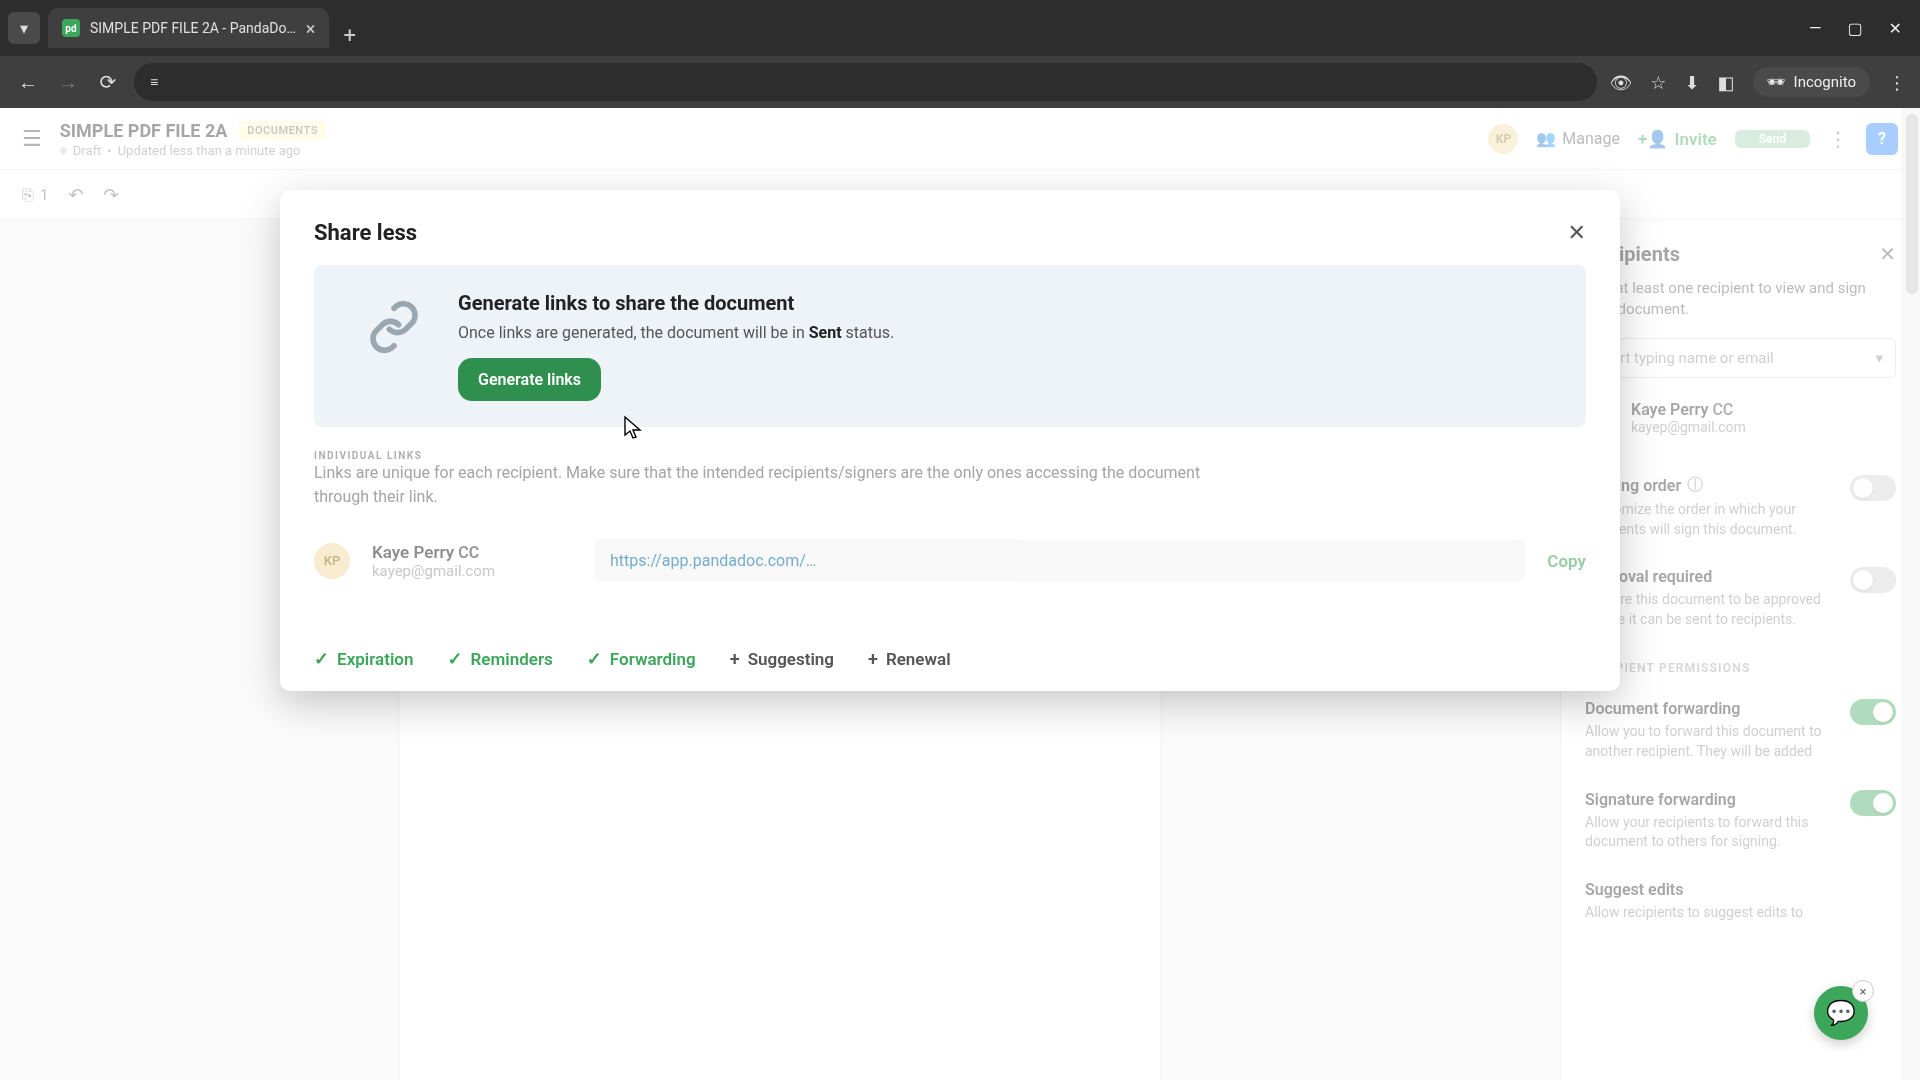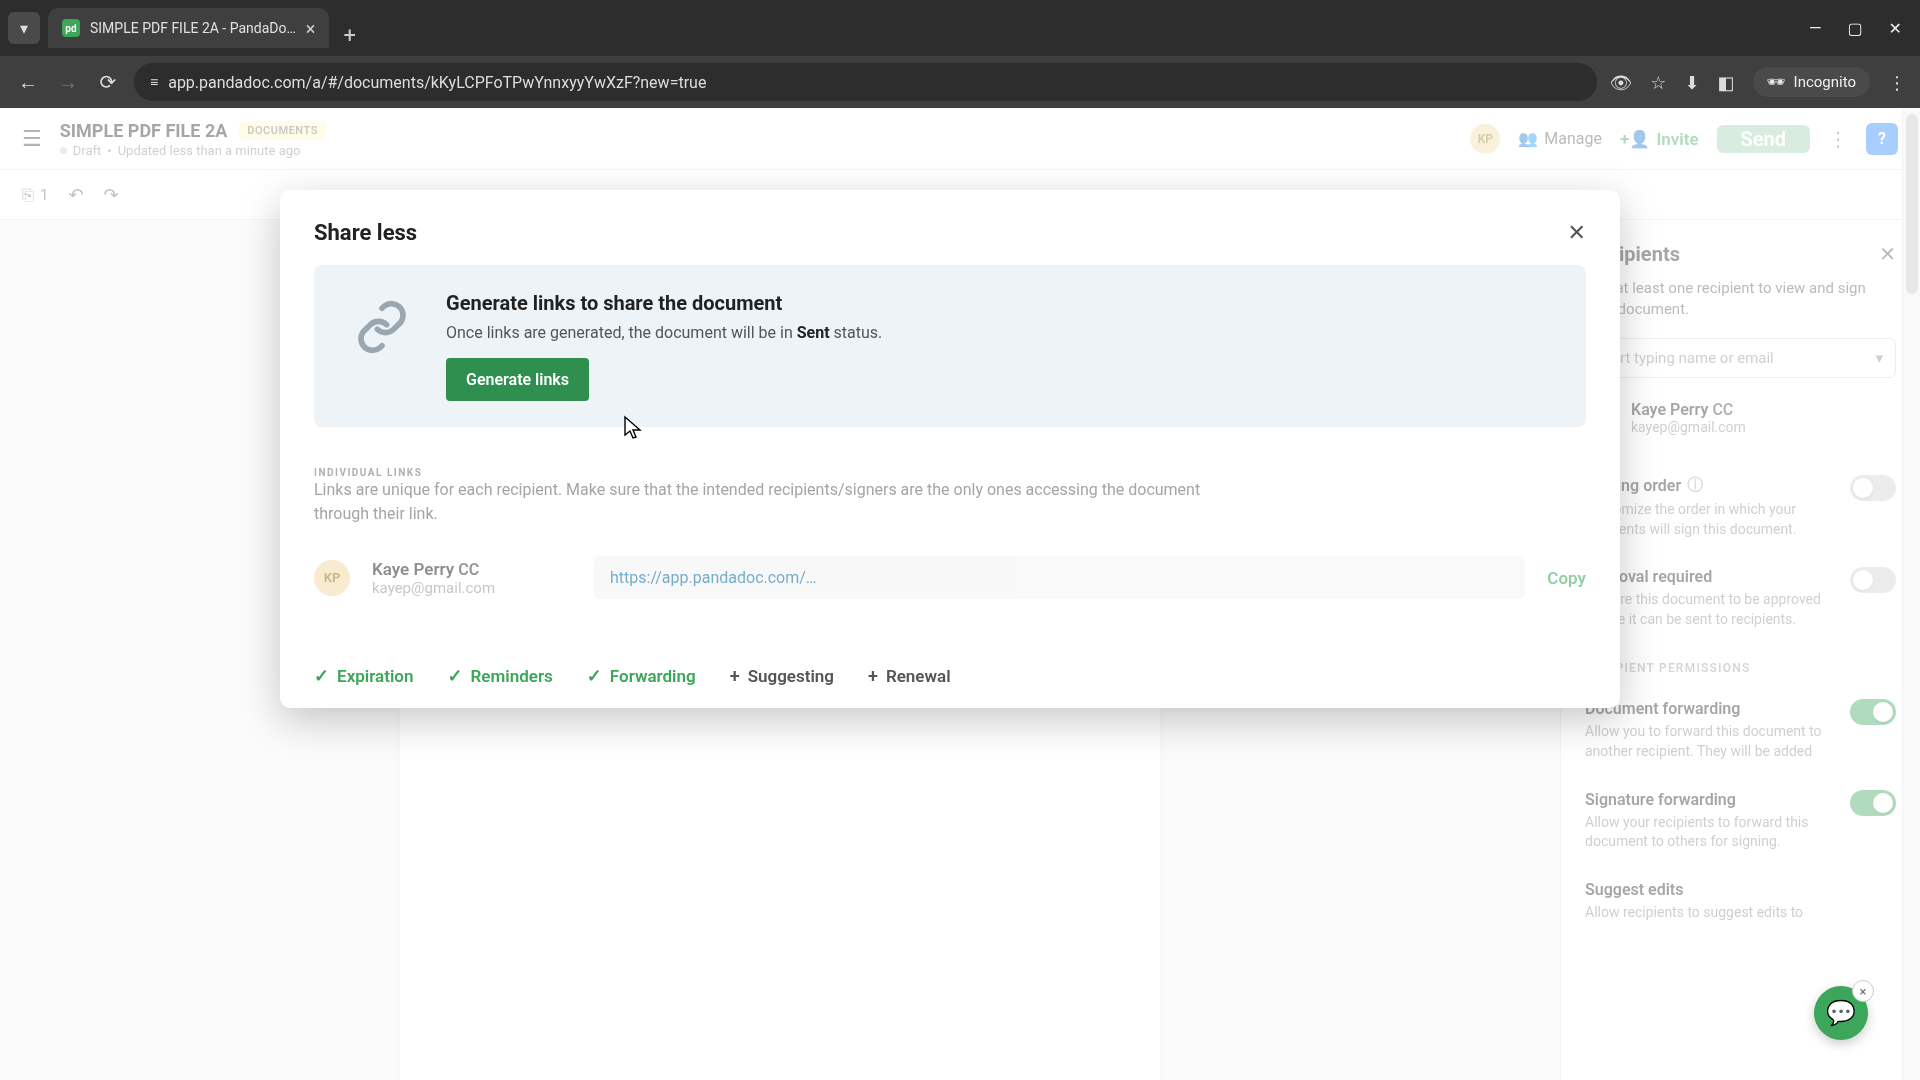--- a/index.html
+++ b/index.html
@@ -30,21 +30,21 @@
 .doc-info { display: flex; flex-direction: column; gap: 2px; }
 .doc-title-row { display: flex; align-items: center; gap: 12px; }
 .doc-title { font-weight: 700; font-size: 18px; color: #222; }
 .doc-badge { background: #fef9c3; color: #777; font-size: 11px; padding: 3px 8px; border-radius: 4px; font-weight: 600; letter-spacing: 0.5px; }
 .doc-meta { font-size: 13px; color: #8a8a8a; display: flex; align-items: center; gap: 6px; }
 .doc-meta .dot { width: 7px; height: 7px; border-radius: 50%; background: #ccc; display: inline-block; }
 .header-right { margin-left: auto; display: flex; align-items: center; gap: 18px; }
 .avatar-chip { width: 30px; height: 30px; border-radius: 50%; background: #f3dca8; color: #9a7b2e; font-size: 12px; font-weight: 600; display: flex; align-items: center; justify-content: center; }
 .manage-link { display: flex; align-items: center; gap: 6px; color: #555; font-size: 16px; cursor: pointer; }
 .invite-link { display: flex; align-items: center; gap: 6px; color: #3ca65a; font-size: 17px; font-weight: 600; cursor: pointer; }
-.send-btn { background: #9fd3af; color: #fff; padding: 2px 24px; border-radius: 6px; font-size: 20px; font-weight: 600; cursor: pointer; }
+.send-btn { background: #9fd3af; color: #fff; padding: 2px 24px; border-radius: 6px; font-size: 12px; font-weight: 600; cursor: pointer; }
 .kebab { color: #777; font-size: 20px; cursor: pointer; }
 .help-btn { width: 32px; height: 32px; background: #2684ff; color: #fff; border-radius: 6px; display: flex; align-items: center; justify-content: center; font-weight: bold; font-size: 16px; }
 
 
 .sec-toolbar { height: 50px; display: flex; align-items: center; padding: 0 22px; gap: 20px; color: #666; border-bottom: 1px solid #e4e4e4; background: #fff; position: relative; }
 .page-indicator { display: flex; align-items: center; gap: 6px; font-size: 15px; }
 
 
 .main-area { display: flex; height: calc(1080px - 56px - 52px - 62px - 50px); position: relative; background: #f4f4f4; }
 .canvas { flex: 1; display: flex; justify-content: center; padding-top: 40px; }
@@ -72,27 +72,27 @@
 .section-hdr { font-size: 12px; color: #999; letter-spacing: 1.2px; font-weight: 600; margin: 18px 0 10px; }
 
 
 .overlay { position: absolute; top: 108px; left: 0; right: 0; bottom: 0; background: rgba(255,255,255,0.6); z-index: 40; }
 
 
 .modal { position: absolute; top: 190px; left: 280px; width: 1340px; background: #fff; border-radius: 10px; box-shadow: 0 12px 40px rgba(0,0,0,0.22); z-index: 50; padding: 30px 34px 22px; }
 .modal-header { display: flex; justify-content: space-between; align-items: center; margin-bottom: 20px; }
 .modal-title { font-size: 22px; font-weight: 700; color: #222; }
 .modal-close { font-size: 22px; color: #555; cursor: pointer; }
-.generate-box { background: #eef3f7; border-radius: 8px; padding: 26px 32px; display: flex; gap: 28px; align-items: flex-start; margin-bottom: 40px; }
+.generate-box { background: #eef3f7; border-radius: 8px; padding: 26px 44px; display: flex; gap: 28px; align-items: flex-start; margin-bottom: 23px; }
 .link-icon { width: 72px; height: 72px; display: flex; align-items: center; justify-content: center; }
 .link-icon svg { width: 56px; height: 56px; }
 .gen-heading { font-size: 20px; font-weight: 700; color: #222; margin-bottom: 8px; }
 .gen-sub { font-size: 16px; color: #555; margin-bottom: 16px; }
 .gen-sub strong { font-weight: 700; color: #222; }
-.gen-btn { background: #2f8f4e; color: #fff; border: none; padding: 12px 20px; border-radius: 4px; font-size: 16px; font-weight: 600; cursor: pointer; }
+.gen-btn { background: #2f8f4e; color: #fff; border: none; padding: 12px 20px; border-radius: 14px; font-size: 16px; font-weight: 600; cursor: pointer; }
 .section-label { font-size: 10px; color: #b0b0b0; letter-spacing: 1.5px; font-weight: 700; }
 .section-desc { font-size: 16px; color: #a5a5a5; line-height: 1.5; max-width: 920px; margin-bottom: 30px; }
 .link-row { display: flex; align-items: center; gap: 22px; margin-bottom: 50px; opacity: 0.55; }
 .link-avatar { width: 36px; height: 36px; border-radius: 50%; background: #f3dca8; color: #9a7b2e; font-size: 13px; font-weight: 600; display: flex; align-items: center; justify-content: center; }
 .link-person-name { font-weight: 600; font-size: 17px; color: #333; }
 .link-person-email { font-size: 15px; color: #999; }
 .link-field { flex: 1; background: #f4f4f4; border-radius: 6px; padding: 12px 16px; color: #0369a1; font-size: 16px; }
 .copy-link { color: #3ca65a; font-size: 17px; font-weight: 600; cursor: pointer; }
 .modal-footer { display: flex; gap: 34px; padding-top: 16px; border-top: none; }
 .footer-item { display: flex; align-items: center; gap: 8px; font-size: 17px; font-weight: 600; cursor: pointer; }
@@ -130,21 +130,20 @@
     <span>✕</span>
   </div>
 </div>
 
 <div class="toolbar-row">
   <div class="nav-btn">←</div>
   <div class="nav-btn disabled">→</div>
   <div class="nav-btn">⟳</div>
   <div class="url-bar">
     <span class="lock">≡</span>
-    <span>app.pandadoc.com/a/#/documents/kKyLCPFoTPwYnnxyyYwXzF?new=true</span>
   </div>
   <div class="toolbar-icons">
     <span>👁</span>
     <span>☆</span>
     <span>⬇</span>
     <span>◧</span>
     <div class="incognito-chip">
       <span>🕶</span>
       <span>Incognito</span>
     </div>

